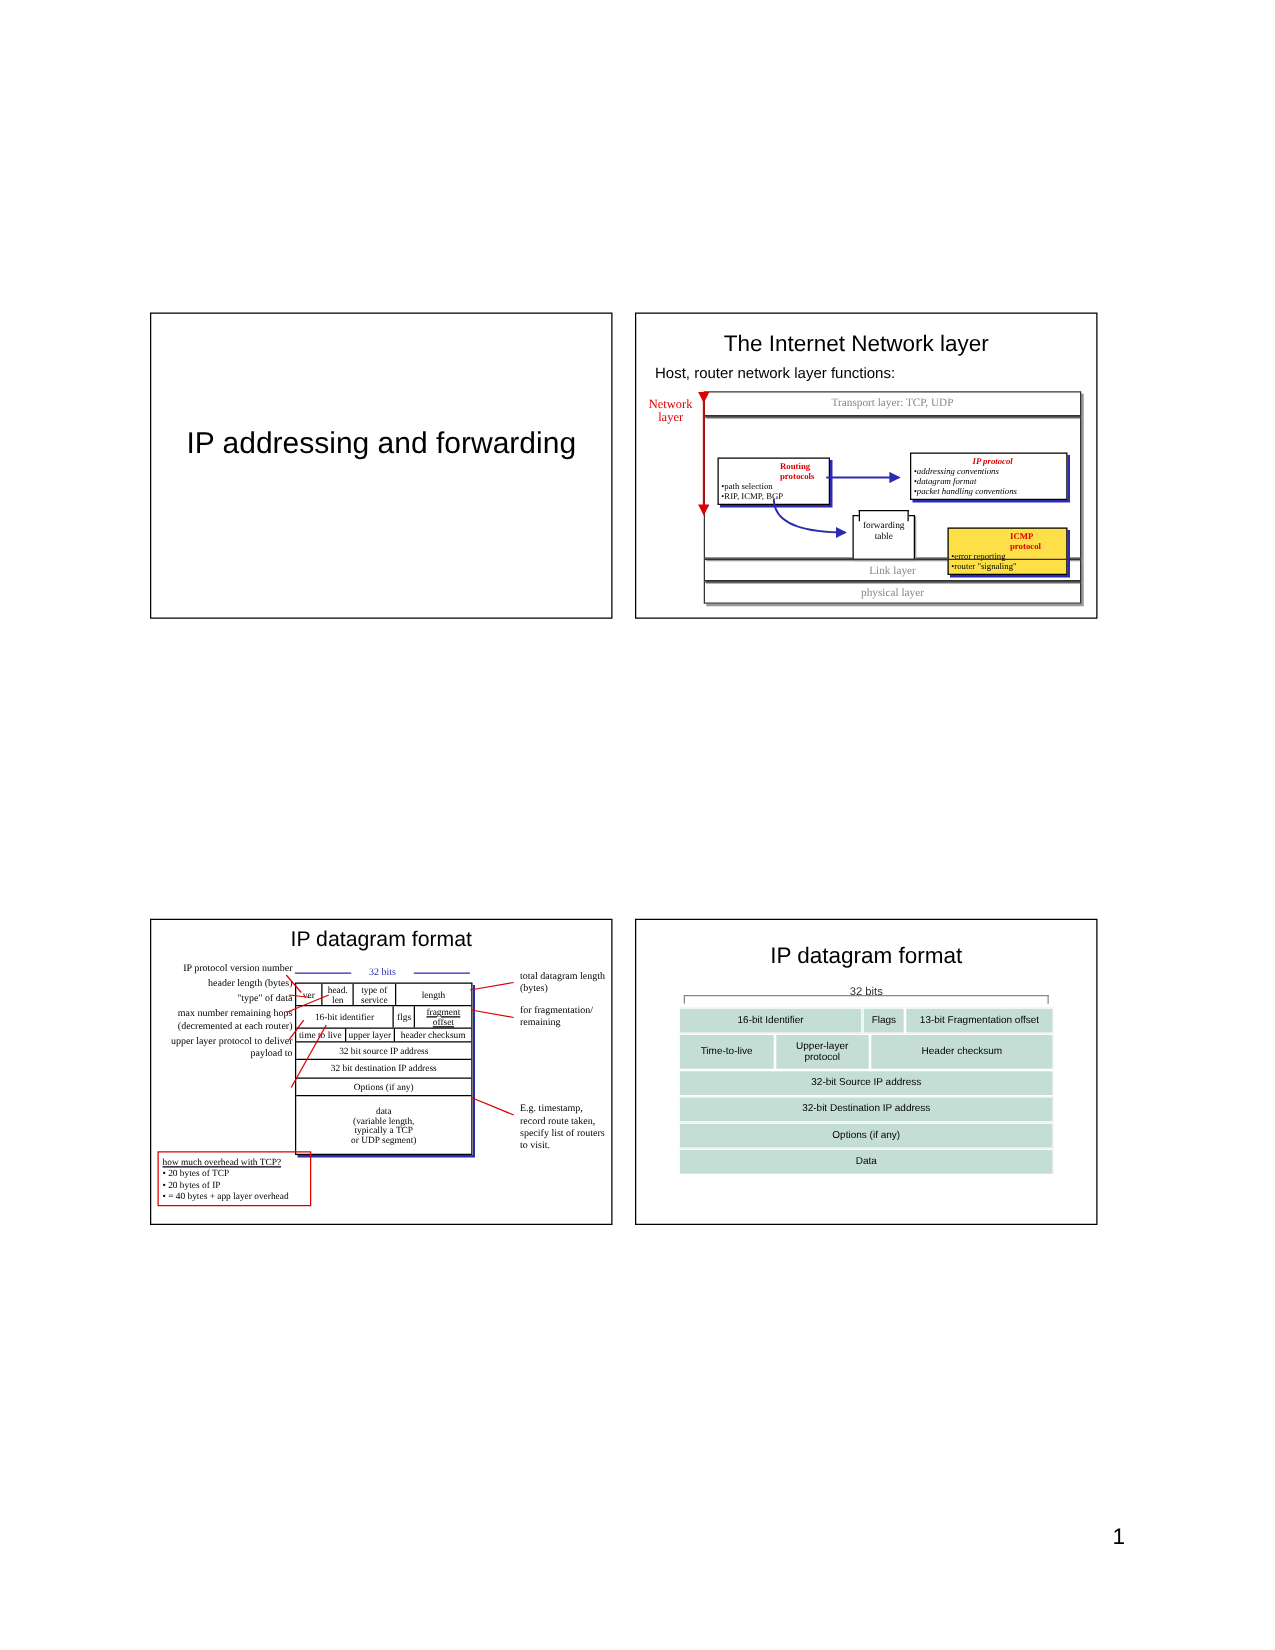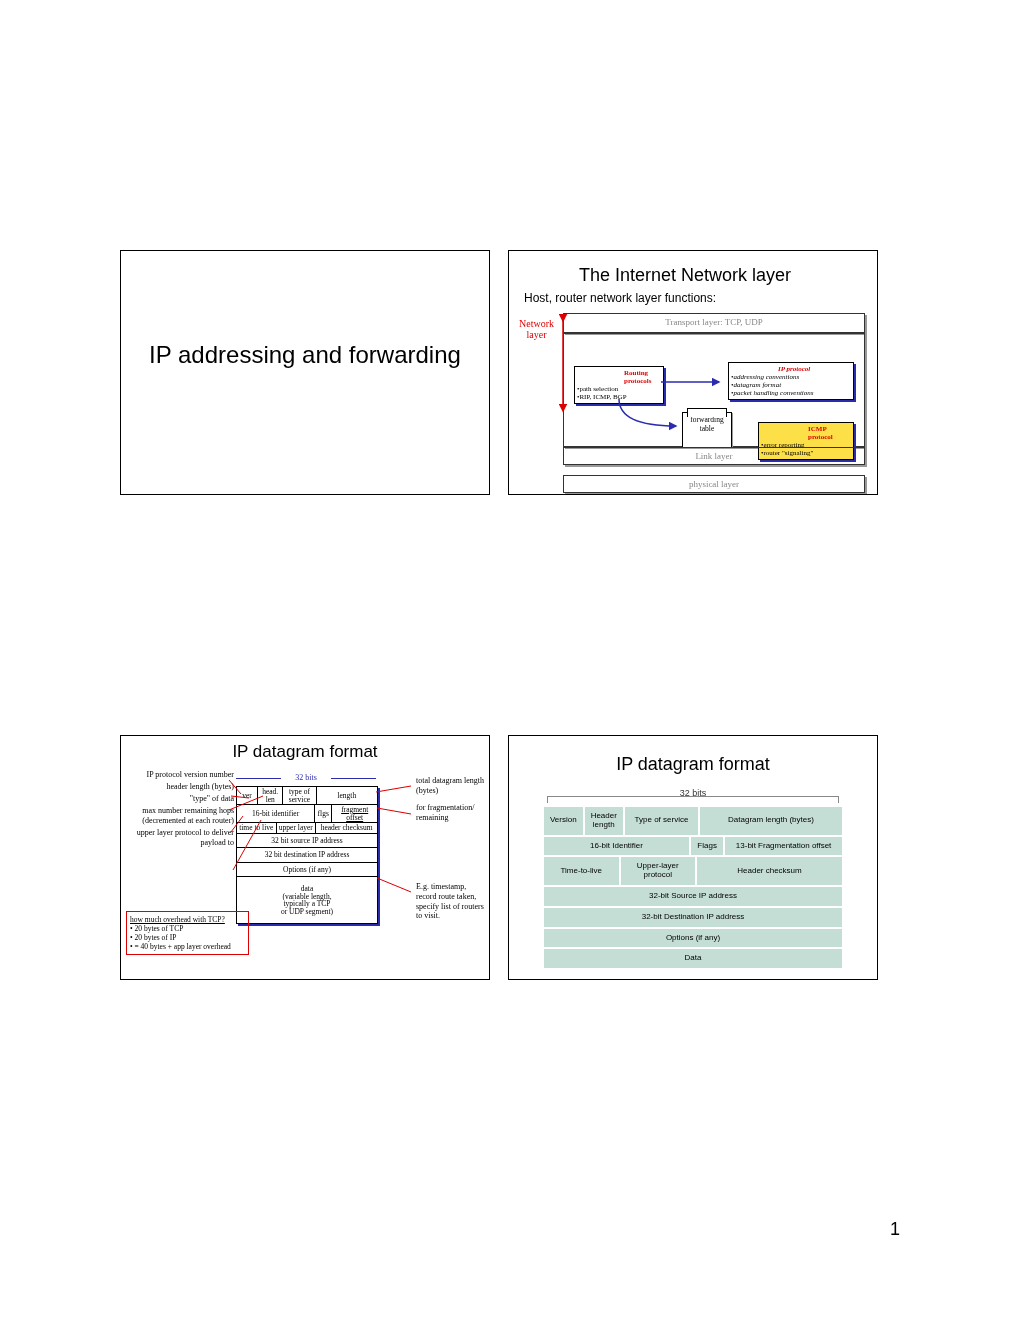--- a/index.html
+++ b/index.html
@@ -30,21 +30,21 @@
   .s3-right { position:absolute; top:40px; right:3px; width:70px; font-size:8px; line-height:1.2; }
   .s3-right > div { margin-bottom:8px; }
   .s3-table { position:absolute; top:50px; left:115px; width:140px; border:1.2px solid #000; box-shadow:2px 2px 0 #2b2bb0; font-size:7.5px; text-align:center; }
   .s3-table .row { display:flex; border-top:1px solid #000; }
   .s3-table .row:first-child { border-top:none; }
   .s3-table .c { border-right:1px solid #000; padding:1px 0; display:flex; align-items:center; justify-content:center; line-height:1; }
   .s3-table .c:last-child { border-right:none; }
   .s3-bits { position:absolute; top:37px; left:115px; width:140px; font-size:8px; text-align:center; color:#2b2bb0; }
   .s3-bits::before,.s3-bits::after { content:""; position:absolute; top:5px; width:45px; height:0; border-top:1.5px solid #2b2bb0; }
   .s3-bits::before { left:0; } .s3-bits::after { right:0; }
-  .s3-overhead { position:absolute; bottom:24px; left:5px; width:115px; border:1px solid #d00; font-size:7.5px; padding:3px; }
+  .s3-overhead { position:absolute; bottom:14px; left:5px; width:115px; border:1px solid #d00; font-size:7.5px; padding:3px; }
   .s3-overhead .u { text-decoration:underline; }
   
   .s4-title { position:absolute; top:18px; left:0; right:0; text-align:center; font-size:18px; }
   .s4-bits { position:absolute; top:52px; left:0; right:0; text-align:center; font-size:9px; color:#333; }
   .s4-bits-line { position:absolute; top:60px; left:38px; right:38px; height:6px; border-left:1px solid #888; border-right:1px solid #888; border-top:1px solid #888; }
   .s4-tab { position:absolute; top:70px; left:34px; right:34px; font-size:8px; text-align:center; }
   .s4-tab .r { display:flex; }
   .s4-tab .c { background:#c5ded5; border:1.5px solid #fff; padding:5px 2px; display:flex; align-items:center; justify-content:center; line-height:1.1; }
   
   .conn { position:absolute; stroke:#d00; stroke-width:1; fill:none; }
@@ -92,21 +92,21 @@
                 <path d="M0,0 L6,3 L0,6 Z" fill="#2b2bb0"></path>
               </marker>
             </defs>
         <path d="M 55 65 Q 55 92 112 92" stroke="#2b2bb0" stroke-width="1.5" fill="none" marker-end="url(#a2)"></path>
         <line x1="97" y1="48" x2="155" y2="48" stroke="#2b2bb0" stroke-width="1.5" marker-end="url(#a2)"></line>
       </svg>
     </div>
     <div class="layer-box" style="top:134px;height:16px;">
       <div class="layer-label comic">Link layer</div>
     </div>
-    <div class="layer-box" style="top:152px;height:16px;margin-top:10px;">
+    <div class="layer-box" style="top:152px;height:16px;">
       <div class="layer-label comic">physical layer</div>
     </div>
   </div>
   <svg style="position:absolute;top:62px;left:48px;width:12px;height:170px">
     <defs>
           <marker id="ar" markerWidth="6" markerHeight="6" refX="3" refY="3" orient="auto">
             <path d="M0,0 L6,3 L0,6 Z" fill="#d00"></path>
           </marker>
         </defs>
     <line x1="6" y1="5" x2="6" y2="95" stroke="#d00" stroke-width="1.5" marker-start="url(#ar)" marker-end="url(#ar)"></line>
@@ -178,26 +178,20 @@
     <div>• <span>= 40 bytes + app layer overhead</span></div>
   </div>
 </div>
 
 <div class="slide">
   <div class="s4-title">IP datagram format</div>
   <div class="s4-bits">32 bits</div>
   <div class="s4-bits-line"></div>
   <div class="s4-tab">
     <div class="r">
-      <div class="c" style="flex:1">Version</div>
-      <div class="c" style="flex:1">Header length</div>
-      <div class="c" style="flex:2">Type of service</div>
-      <div class="c" style="flex:4">Datagram length (bytes)</div>
-    </div>
-    <div class="r">
       <div class="c" style="flex:4">16-bit Identifier</div>
       <div class="c" style="flex:0.8">Flags</div>
       <div class="c" style="flex:3.2">13-bit Fragmentation offset</div>
     </div>
     <div class="r">
       <div class="c" style="flex:2">Time-to-live</div>
       <div class="c" style="flex:2">Upper-layer protocol</div>
       <div class="c" style="flex:4">Header checksum</div>
     </div>
     <div class="r">

